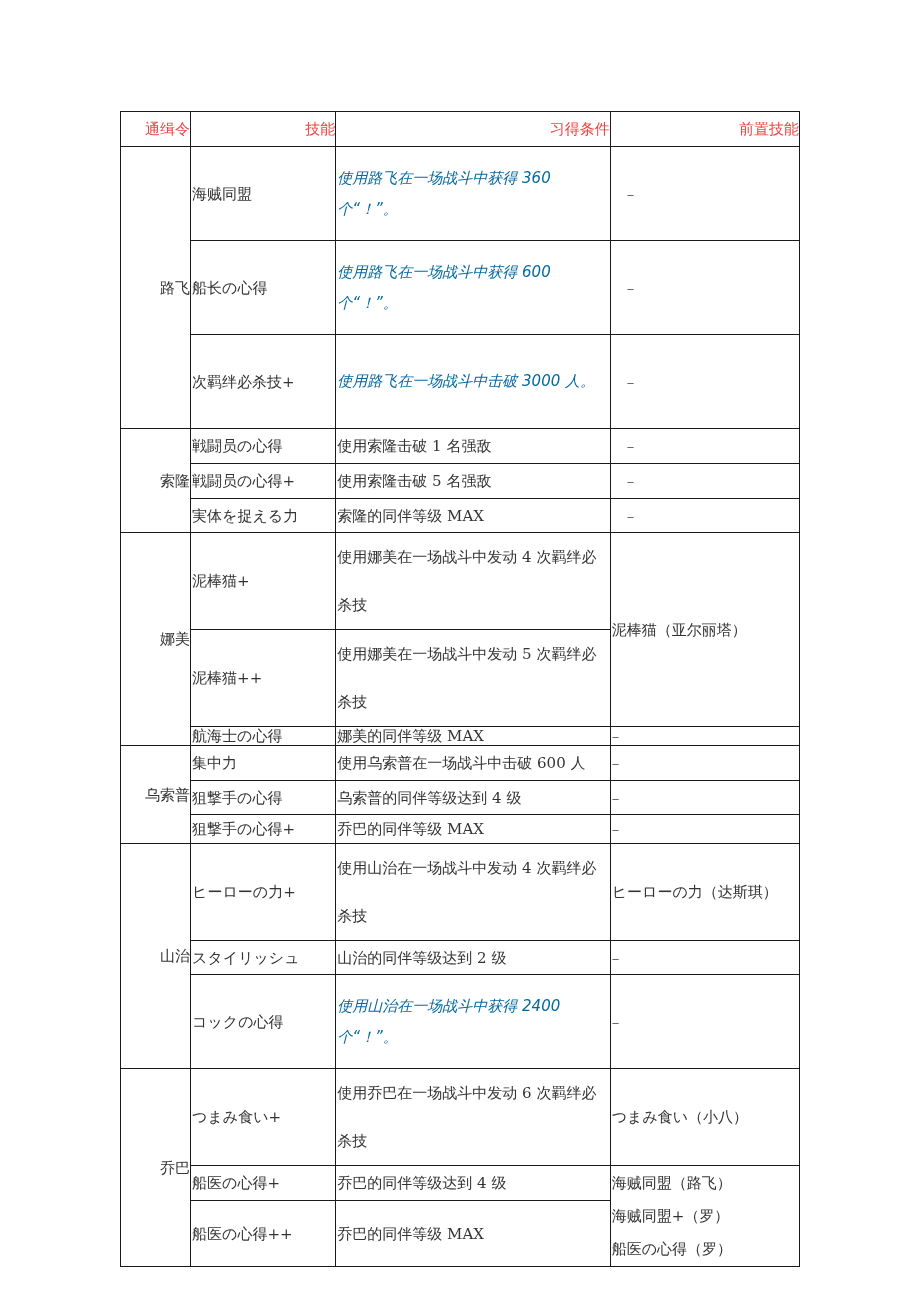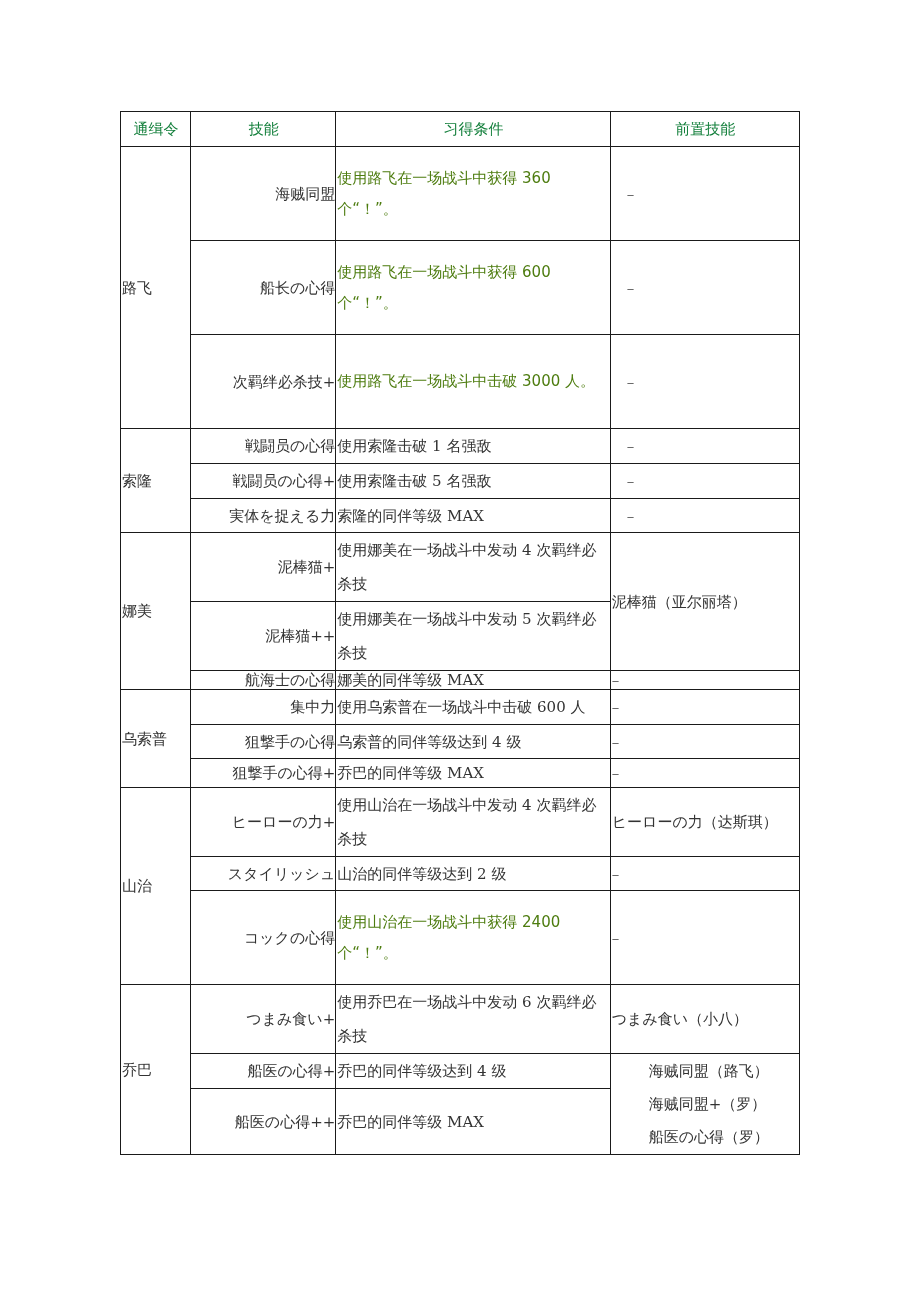--- a/index.html
+++ b/index.html
@@ -30,65 +30,65 @@
     }
     table.skills td, table.skills th {
       border: 1.5px solid #1a1a1a;
       padding: 0 0 0 1px;
       vertical-align: middle;
       font-weight: normal;
       line-height: 1.2;
       overflow: hidden;
     }
     table.skills th {
-      text-align: center;
+      text-align: right;
       height: 34px;
       font-size: 15px;
-      color: #15803d;
+      color: #ef4444;
       font-family: Liberation Serif, serif;
     }
     .col-char { width: 70px; }
     .col-skill { width: 145px; }
     .col-cond { width: 274px; }
     .col-pre { width: 189px; }
     td.char {
+      text-align: right;
+      color: #333333;
+      font-family: Liberation Sans, sans-serif;
+    }
+    td.skill {
       text-align: left;
-      color: #333333;
-      font-family: Liberation Sans, sans-serif;
-    }
-    td.skill {
-      text-align: right;
       color: #333333;
     }
     td.cond {
       text-align: left;
       color: #333333;
     }
     td.cond.sans {
       font-family: "DejaVu Sans", "Liberation Sans", sans-serif;
-      color: #4d7c0f;
+      color: #0369a1;
       line-height: 31px;
+      font-style: italic;
     }
     td.cond.serif2 {
-      line-height: 34px;
+      line-height: 48px;
     }
     td.pre {
       text-align: left;
       color: #333333;
     }
     td.pre.indent {
       padding-left: 16px;
     }
     td.pre.dash-gray {
       color: #666666;
     }
     .pre-line {
       display: block;
       line-height: 33px;
-      padding-left: 37px;
     }
   </style>
 </head>
 <body>
 
 <div class="page">
   <table class="skills">
     <colgroup>
       <col class="col-char">
       <col class="col-skill">

